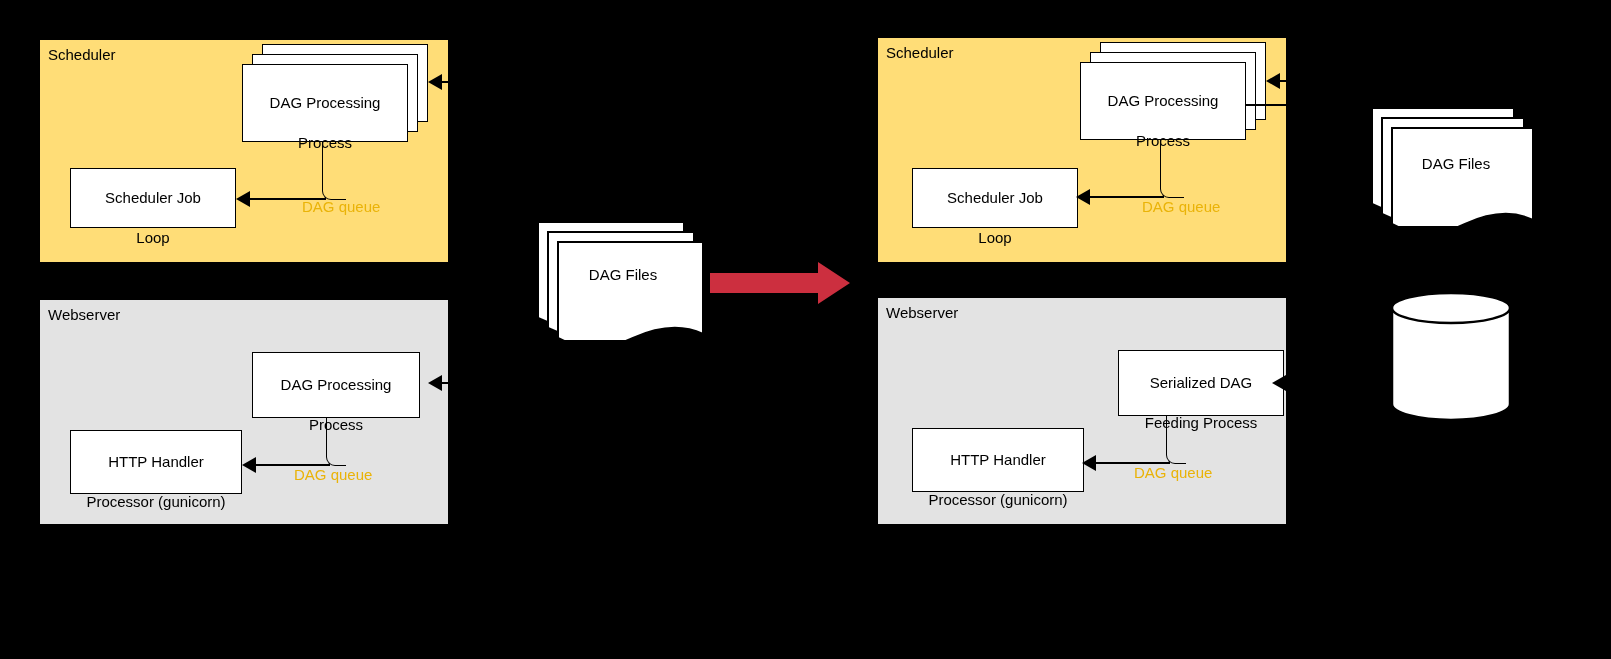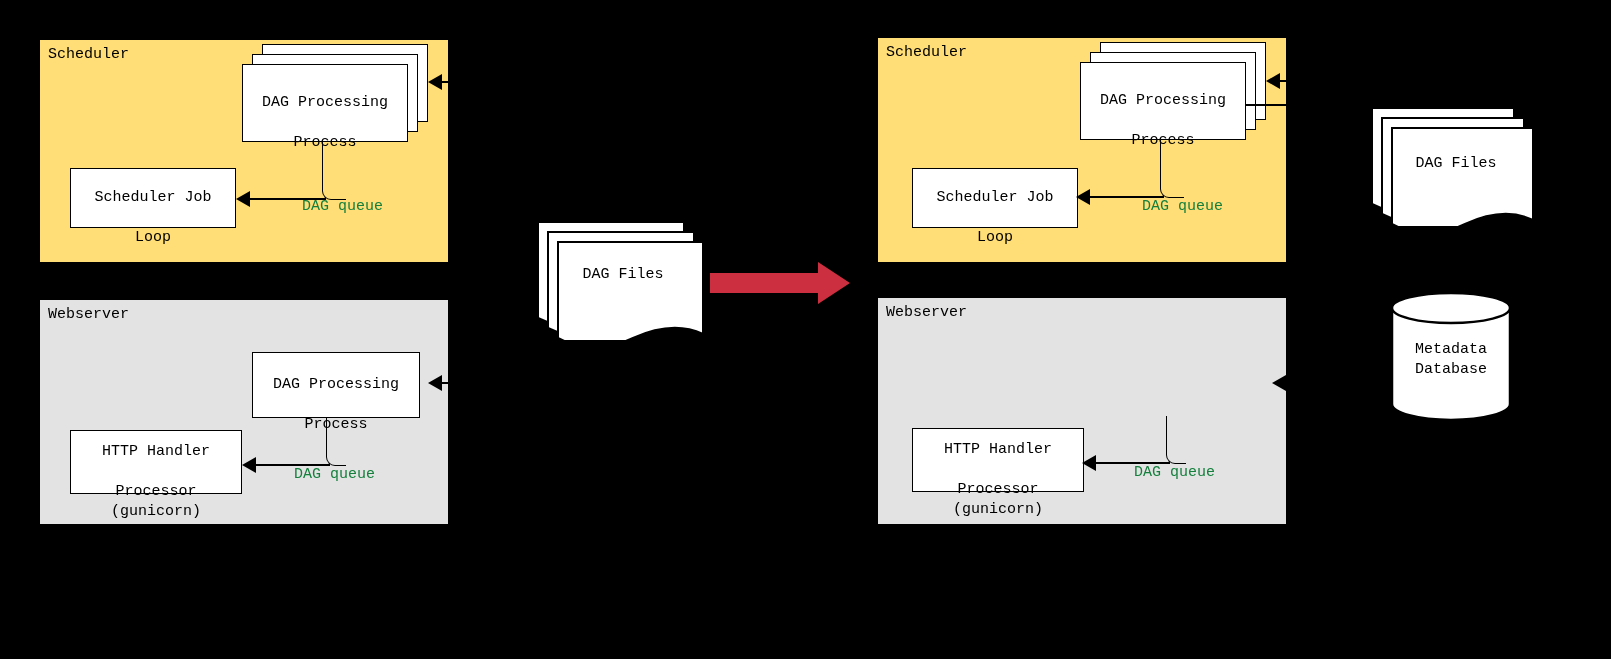--- a/index.html
+++ b/index.html
@@ -6,21 +6,21 @@
   html, body {
     margin: 0;
     padding: 0;
     background: #000000;
   }
   #canvas {
     position: relative;
     width: 1611px;
     height: 659px;
     background: #000000;
-    font-family: Liberation Mono, monospace;
+    font-family: Liberation Sans, sans-serif;
     overflow: hidden;
   }
 
   
   .panel {
     position: absolute;
     box-sizing: border-box;
   }
   .panel-scheduler { background: #ffdd77; }
   .panel-webserver { background: #e3e3e3; text-align: center; }
@@ -84,21 +84,21 @@
     width: 0; height: 0;
     border-top: 8px solid transparent;
     border-bottom: 8px solid transparent;
     border-right: 14px solid #000000;
     z-index: 6;
   }
 
   .edge-label {
     position: absolute;
     font-size: 15px;
-    color: #15803d;
+    color: #eab308;
     white-space: nowrap;
     z-index: 6;
   }
 
   
   .red-arrow { position: absolute; z-index: 6; }
 
   
   .docstack { position: absolute; z-index: 5; }
   .doc-label {
@@ -226,20 +226,26 @@
     <span>
       <span>Scheduler Job</span>
       <span>Loop</span>
     </span>
   </div>
 
   <div class="panel panel-webserver" style="left:878px; top:298px; width:408px; height:226px;">
     <div class="panel-title">Webserver</div>
   </div>
 
+  <div class="box" style="left:1118px; top:350px; width:166px; height:66px;">
+    <span>
+      <span>Serialized DAG</span>
+      <span>Feeding Process</span>
+    </span>
+  </div>
 
   <div class="line hline" style="left:1286px; top:382px; width:104px;"></div>
   <div class="arrow-left" style="left:1272px; top:375px;"></div>
 
   <div class="elbow" style="left:1166px; top:416px; width:20px; height:48px;"></div>
   <div class="line hline" style="left:1096px; top:462px; width:74px;"></div>
   <div class="arrow-left" style="left:1082px; top:455px;"></div>
   <div class="edge-label" style="left:1134px; top:464px;">DAG queue</div>
 
   <div class="box" style="left:912px; top:428px; width:172px; height:64px;">
@@ -257,18 +263,14 @@
     </svg>
   </div>
   <div class="doc-label" style="left:1368px; top:155px; width:176px;">DAG Files</div>
 
   <div class="cylinder" style="left:1390px; top:292px; width:122px; height:128px;">
     <svg width="122" height="128" viewBox="0 0 122 128">
       <path d="M2 16 V112 A59 16 0 0 0 120 112 V16 Z" fill="#ffffff" stroke="#000000" stroke-width="2.5"></path>
       <ellipse cx="61" cy="16" rx="59" ry="15" fill="#ffffff" stroke="#000000" stroke-width="2.5"></ellipse>
     </svg>
   </div>
-  <div class="cyl-label" style="left:1390px; top:340px; width:122px;">
-    <span>Metadata</span><br>
-    <span>Database</span>
-  </div>
 
 </div>
 
 </body></html>

